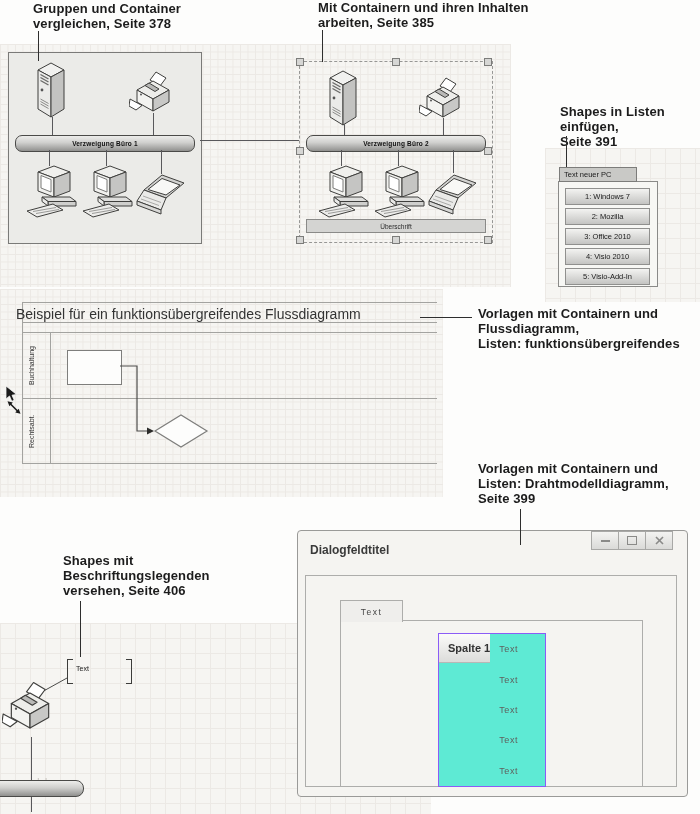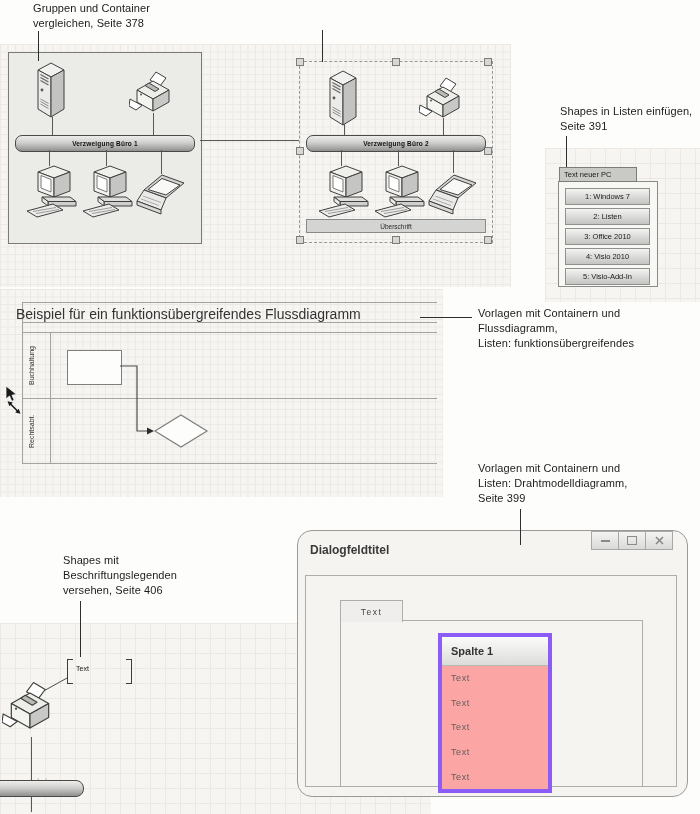--- a/index.html
+++ b/index.html
@@ -5,21 +5,21 @@
   html,body{margin:0;padding:0;}
   body{font-family:"Liberation Sans", sans-serif; background:#fff;}
   .page{position:relative;width:700px;height:814px;background:#fdfdfc;overflow:hidden;}
   .abs{position:absolute;}
   
   .grid-canvas{position:absolute;background-color:#f6f5f2;
     background-image:linear-gradient(#ece9e5 1px,transparent 1px),linear-gradient(90deg,#ece9e5 1px,transparent 1px);}
   .grid-fine{background-size:7.5px 7.5px;}
   .grid-med{background-size:15px 15px;}
   
-  .callout{position:absolute;font-size:11px;line-height:15px;color:#1c1c1c;letter-spacing:.1px;z-index:6;}
+  .callout{position:absolute;font-size:13px;line-height:15px;color:#1c1c1c;letter-spacing:.1px;z-index:6;font-weight:bold;}
   .callout span{display:block;}
   .leader-v{position:absolute;width:1px;background:#2e2e2e;z-index:6;}
   .leader-h{position:absolute;height:1px;background:#2e2e2e;z-index:6;}
   
   .container-box{position:absolute;left:8px;top:52px;width:192px;height:190px;
     background:#ebebe8;border:1px solid #7a7a78;z-index:2;}
   .selection-box{position:absolute;left:299px;top:61px;width:192px;height:180px;
     border:1px dashed #979795;z-index:2;}
   .handle{position:absolute;width:6px;height:6px;background:#d6d6d4;border:1px solid #7c7c7a;}
   .bus{position:absolute;height:15px;border:1px solid #4a4a48;border-radius:7px;
@@ -41,32 +41,32 @@
   
   .fline-h{position:absolute;height:1px;background:#a3a3a0;z-index:2;}
   .fline-v{position:absolute;width:1px;background:#a3a3a0;z-index:2;}
   .fc-title{position:absolute;left:16px;top:306px;font-size:14px;color:#333;z-index:3;}
   .lane-label{position:absolute;writing-mode:vertical-rl;transform:rotate(180deg);
     font-size:7px;color:#333;text-align:center;z-index:3;}
   .process-box{position:absolute;left:67px;top:350px;width:53px;height:33px;background:#fdfdfc;
     border:1px solid #7e7e7c;z-index:3;}
   
   .dialog{position:absolute;left:297px;top:530px;width:389px;height:265px;background:#f5f4f1;
-    border:1px solid #9a9a98;border-radius:15px;z-index:4;}
+    border:1px solid #9a9a98;border-radius:4px;z-index:4;}
   .dialog-title{position:absolute;left:12px;top:12px;font-size:12px;font-weight:bold;color:#3a3a3a;}
   .winbtns{position:absolute;left:294px;top:0;display:flex;}
   .winbtn{width:26px;height:17px;border:1px solid #a8a8a6;margin-left:-1px;
     background:linear-gradient(180deg,#f3f3f1,#dadad8);display:flex;align-items:center;justify-content:center;}
   .inner-panel{position:absolute;left:7px;top:44px;width:370px;height:210px;border:1px solid #adadab;}
   .tab{position:absolute;left:42px;top:69px;width:61px;height:21px;background:#efeeec;
     border:1px solid #adadab;border-bottom:none;display:flex;align-items:center;justify-content:center;
     font-size:8.5px;color:#444;letter-spacing:1.5px;z-index:2;}
   .tab-panel{position:absolute;left:42px;top:89px;width:301px;height:165px;border:1px solid #adadab;}
-  .wf-table{position:absolute;left:140px;top:102px;width:106px;height:152px;border:4px solid #8b5cf6;
-    background:#fca5a5;display:flex;flex-direction:column;}
+  .wf-table{position:absolute;left:140px;top:102px;width:106px;height:152px;border:1px solid #8b5cf6;
+    background:#5eead4;display:flex;flex-direction:row;}
   .wf-thead{height:28px;background:linear-gradient(180deg,#fbfbf9,#dcdcda);border-bottom:1px solid #b8b8b6;
     display:flex;align-items:center;padding-left:9px;font-size:11px;font-weight:bold;color:#333;}
   .wf-rows{flex:1;display:flex;flex-direction:column;}
   .wf-row{flex:1;display:flex;align-items:center;padding-left:9px;font-size:9px;color:#5f5f5d;letter-spacing:.6px;}
   
   .bracket-l{position:absolute;width:5px;height:23px;border-left:1.5px solid #3c3c3a;
     border-top:1.5px solid #3c3c3a;border-bottom:1.5px solid #3c3c3a;z-index:3;}
   .bracket-r{position:absolute;width:5px;height:23px;border-right:1.5px solid #3c3c3a;
     border-top:1.5px solid #3c3c3a;border-bottom:1.5px solid #3c3c3a;z-index:3;}
   .callout-text{position:absolute;font-size:7px;color:#1a1a1a;z-index:3;}
@@ -134,20 +134,24 @@
   <div class="grid-canvas grid-med" style="left:545px;top:148px;width:155px;height:154px;"></div>
   <div class="grid-canvas grid-fine" style="left:0;top:289px;width:443px;height:208px;"></div>
   <div class="grid-canvas grid-med" style="left:0;top:623px;width:431px;height:191px;border-bottom:1px solid #9a9a98;"></div>
 
   <div class="callout" style="left:33px;top:1px;">
     <span>Gruppen und Container</span>
     <span>vergleichen, Seite 378</span>
   </div>
   <div class="leader-v" style="left:38px;top:31px;height:30px;"></div>
 
+  <div class="callout" style="left:318px;top:0;">
+    <span>Mit Containern und ihren Inhalten</span>
+    <span>arbeiten, Seite 385</span>
+  </div>
   <div class="leader-v" style="left:322px;top:30px;height:32px;"></div>
 
   <div class="callout" style="left:560px;top:104px;">
     <span>Shapes in Listen einfügen,</span>
     <span>Seite 391</span>
   </div>
   <div class="leader-v" style="left:566px;top:136px;height:31px;"></div>
 
   <div class="callout" style="left:478px;top:306px;">
     <span>Vorlagen mit Containern und</span>
@@ -236,21 +240,21 @@
   </div>
 
   <div class="list-tab">
     <span>Text neuer PC</span>
   </div>
   <div class="list-body">
     <div class="list-item" style="top:6px;">
         <span>1:  Windows 7</span>
       </div>
     <div class="list-item" style="top:26px;">
-        <span>2:  Listen</span>
+        <span>2:  Mozilla</span>
       </div>
     <div class="list-item" style="top:46px;">
         <span>3:  Office 2010</span>
       </div>
     <div class="list-item" style="top:66px;">
         <span>4:  Visio 2010</span>
       </div>
     <div class="list-item" style="top:86px;">
         <span>5:  Visio-Add-In</span>
       </div>

